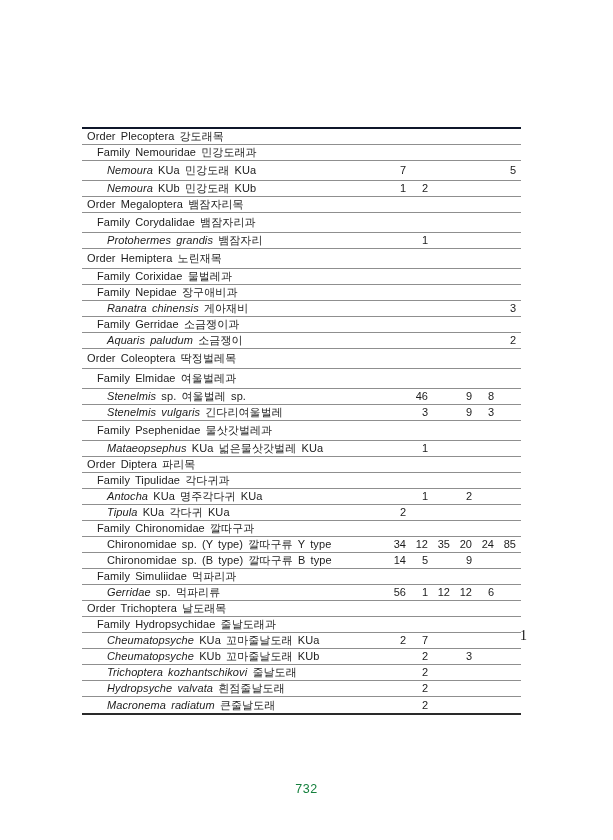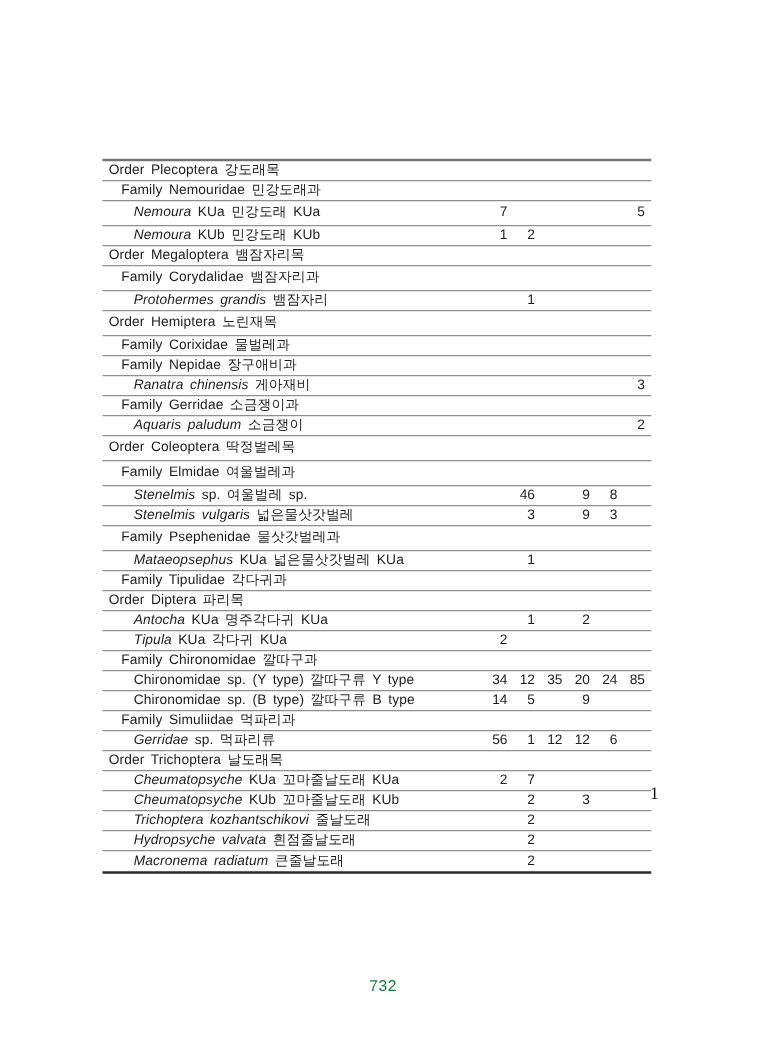--- a/index.html
+++ b/index.html
@@ -12,21 +12,21 @@
     overflow: hidden;
   }
   .page {
     position: absolute; inset: 0;
     background: #ffffff;
   }
   .taxa-table {
     position: absolute;
     left: 82px; top: 127px;
     width: 439px;
-    border-top: 2px solid #737373;
+    border-top: 2px solid #0f172a;
     border-bottom: 2px solid #2a2a2a;
     box-sizing: content-box;
   }
   .trow {
     display: flex;
     align-items: center;
     height: 16px;
     box-sizing: border-box;
     border-bottom: 1px solid #8f8f8f;
     padding-right: 5px;
@@ -207,21 +207,21 @@
       <div class="trow species">
         <div class="tlabel"><span class="it">Stenelmis </span><span>sp. 여울벌레 sp.</span></div>
         <div class="tcell"></div>
         <div class="tcell">46</div>
         <div class="tcell"></div>
         <div class="tcell">9</div>
         <div class="tcell">8</div>
         <div class="tcell"></div>
       </div>
       <div class="trow species">
-        <div class="tlabel"><span class="it">Stenelmis vulgaris </span><span>넓은물삿갓벌레</span></div>
+        <div class="tlabel"><span class="it">Stenelmis vulgaris </span><span>긴다리여울벌레</span></div>
         <div class="tcell"></div>
         <div class="tcell">3</div>
         <div class="tcell"></div>
         <div class="tcell">9</div>
         <div class="tcell">3</div>
         <div class="tcell"></div>
       </div>
       <div class="trow family tall">
         <div class="tlabel"><span>Family Psephenidae 물삿갓벌레과</span></div>
         <div class="tcell"></div>
@@ -233,31 +233,31 @@
       </div>
       <div class="trow species">
         <div class="tlabel"><span class="it">Mataeopsephus </span><span>KUa 넓은물삿갓벌레 KUa</span></div>
         <div class="tcell"></div>
         <div class="tcell">1</div>
         <div class="tcell"></div>
         <div class="tcell"></div>
         <div class="tcell"></div>
         <div class="tcell"></div>
       </div>
-      <div class="trow family">
-        <div class="tlabel"><span>Family Tipulidae 각다귀과</span></div>
-        <div class="tcell"></div>
-        <div class="tcell"></div>
-        <div class="tcell"></div>
-        <div class="tcell"></div>
-        <div class="tcell"></div>
-        <div class="tcell"></div>
-      </div>
       <div class="trow order">
         <div class="tlabel"><span>Order Diptera 파리목</span></div>
+        <div class="tcell"></div>
+        <div class="tcell"></div>
+        <div class="tcell"></div>
+        <div class="tcell"></div>
+        <div class="tcell"></div>
+        <div class="tcell"></div>
+      </div>
+      <div class="trow family">
+        <div class="tlabel"><span>Family Tipulidae 각다귀과</span></div>
         <div class="tcell"></div>
         <div class="tcell"></div>
         <div class="tcell"></div>
         <div class="tcell"></div>
         <div class="tcell"></div>
         <div class="tcell"></div>
       </div>
       <div class="trow species">
         <div class="tlabel"><span class="it">Antocha </span><span>KUa 명주각다귀 KUa</span></div>
         <div class="tcell"></div>
@@ -323,20 +323,29 @@
       </div>
       <div class="trow order">
         <div class="tlabel"><span>Order Trichoptera 날도래목</span></div>
         <div class="tcell"></div>
         <div class="tcell"></div>
         <div class="tcell"></div>
         <div class="tcell"></div>
         <div class="tcell"></div>
         <div class="tcell"></div>
       </div>
+      <div class="trow family">
+        <div class="tlabel"><span>Family Hydropsychidae 줄날도래과</span></div>
+        <div class="tcell"></div>
+        <div class="tcell"></div>
+        <div class="tcell"></div>
+        <div class="tcell"></div>
+        <div class="tcell"></div>
+        <div class="tcell"></div>
+      </div>
       <div class="trow species">
         <div class="tlabel"><span class="it">Cheumatopsyche </span><span>KUa 꼬마줄날도래 KUa</span></div>
         <div class="tcell">2</div>
         <div class="tcell">7</div>
         <div class="tcell"></div>
         <div class="tcell"></div>
         <div class="tcell"></div>
         <div class="tcell"></div>
       </div>
       <div class="trow species">

